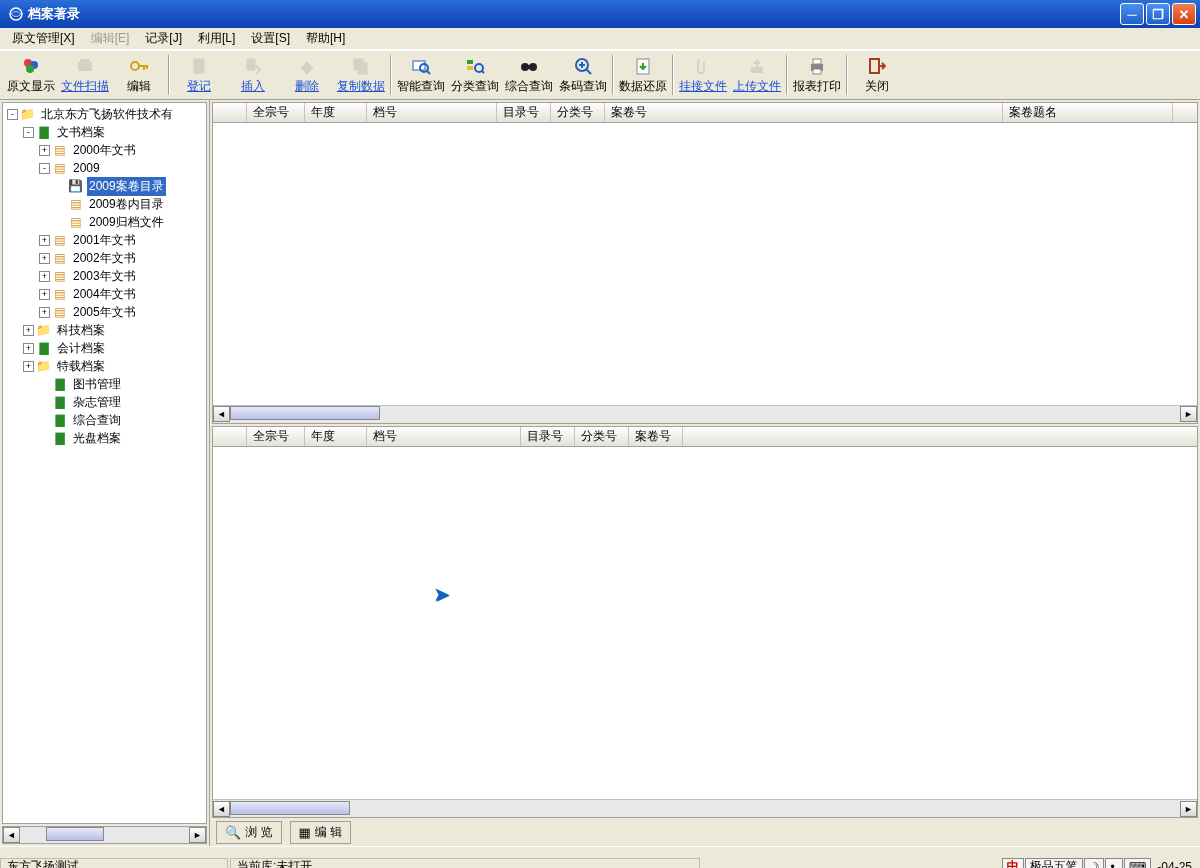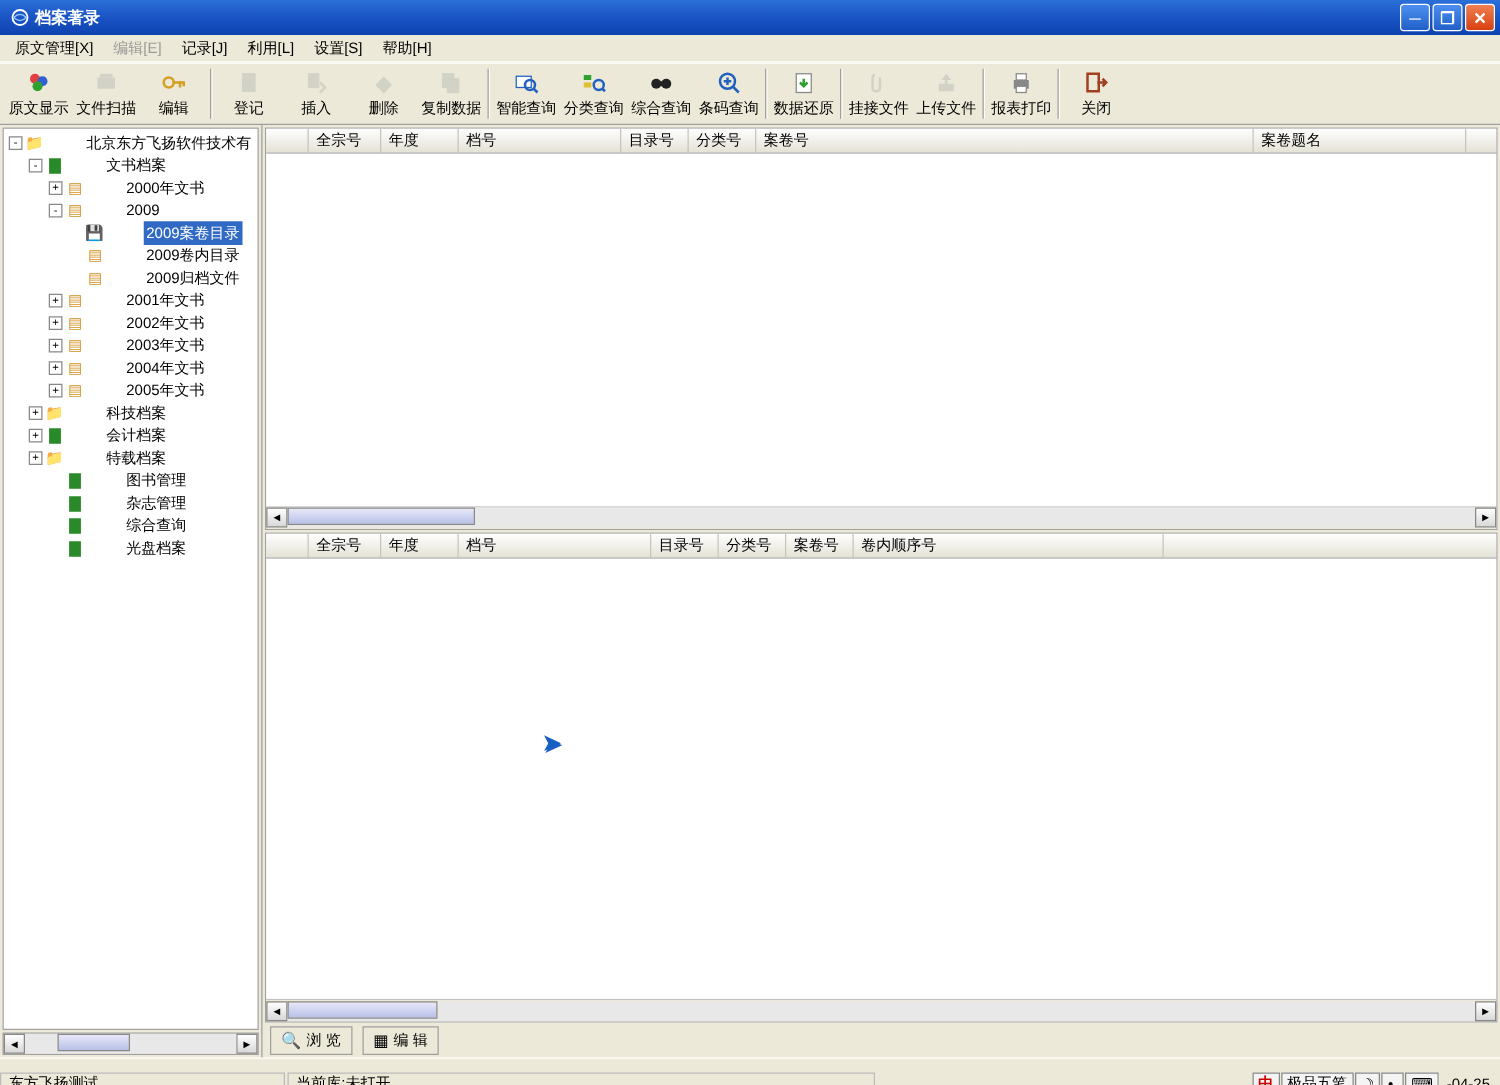--- a/index.html
+++ b/index.html
@@ -18,35 +18,35 @@
 
 .menubar { height:22px; background:#ece9d8; display:flex; align-items:center; padding:0 4px; border-bottom:1px solid #fff; }
 .menubar .menu { padding:2px 8px; color:#000; }
 .menubar .menu.disabled { color:#9a9a9a; }
 
 
 .toolbar { height:50px; background:#ece9d8; border-top:1px solid #fff; border-bottom:1px solid #a0a0a0; display:flex; align-items:center; padding:2px 4px; }
 .tbtn { width:54px; height:56px; display:flex; flex-direction:column; align-items:center; justify-content:center; gap:2px; }
 .tbtn .ico { width:20px; height:20px; display:flex; align-items:center; justify-content:center; font-size:16px; }
 .tbtn .lbl { font-size:12px; color:#000; }
-.tbtn.disabled .lbl { color:#000000; }
+.tbtn.disabled .lbl { color:#1d4ed8;text-decoration:underline; }
 .tbtn.disabled .ico { opacity:0.4; }
 .sep { width:2px; height:40px; border-left:1px solid #a0a0a0; border-right:1px solid #fff; margin:0 2px; }
 
 
 .body { display:flex; height:calc(868px - 28px - 22px - 50px - 22px); }
 
 
 .treewrap { width:210px; display:flex; flex-direction:column; border-right:1px solid #a0a0a0; }
 .tree { flex:1; background:#fff; border:1px solid #a0a0a0; margin:2px; overflow:auto; padding:2px 0; }
 .node { display:flex; align-items:center; height:18px; white-space:nowrap; }
 .exp { width:11px; height:11px; border:1px solid #888; font-size:9px; line-height:9px; text-align:center; margin-right:2px; background:#fff; color:#000; }
 .exp.empty { border:none; background:transparent; }
 .nico { width:16px; height:16px; margin-right:3px; display:inline-flex; align-items:center; justify-content:center; font-size:12px; }
-.nlab { padding:1px 2px;margin-left:28px; }
+.nlab { padding:1px 2px; }
 .nlab.sel { background:#316ac5; color:#fff; }
 .folder-y { color:#f0c040; }
 .folder-g { color:#2a8a2a; }
 .doc { color:#d09020; }
 .disk { color:#555; }
 .ind1 { padding-left:4px; } .ind2 { padding-left:20px; } .ind3 { padding-left:36px; }
 .ind4 { padding-left:52px; }
 
 .tree-hscroll { height:18px; background:#ece9d8; border:1px solid #a0a0a0; margin:0 2px 2px 2px; display:flex; align-items:center; }
 .tree-hscroll .arrow, .hscroll .arrow { width:17px; height:16px; background:linear-gradient(#fefefe,#d8d8d8); border:1px solid #888; display:flex; align-items:center; justify-content:center; font-size:9px; }
@@ -397,21 +397,20 @@
     </div>
     <div class="gridpane bot">
       <div class="ghead" id="ghead-bot">
           <div class="gcol" style="width: 34px;"></div>
           <div class="gcol" style="width: 58px;">全宗号</div>
           <div class="gcol" style="width: 62px;">年度</div>
           <div class="gcol" style="width: 154px;">档号</div>
           <div class="gcol" style="width: 54px;">目录号</div>
           <div class="gcol" style="width: 54px;">分类号</div>
           <div class="gcol" style="width: 54px;">案卷号</div>
-          <div class="gcol" style="width: 248px;">卷内顺序号</div>
         </div>
       <div class="gbody">
         <span class="cursor-arrow">➤</span>
       </div>
       <div class="hscroll">
         <div class="arrow">◄</div>
         <div class="track">
             <div class="thumb" style="width:120px;margin-left:0"></div>
           </div>
         <div class="arrow">►</div>

